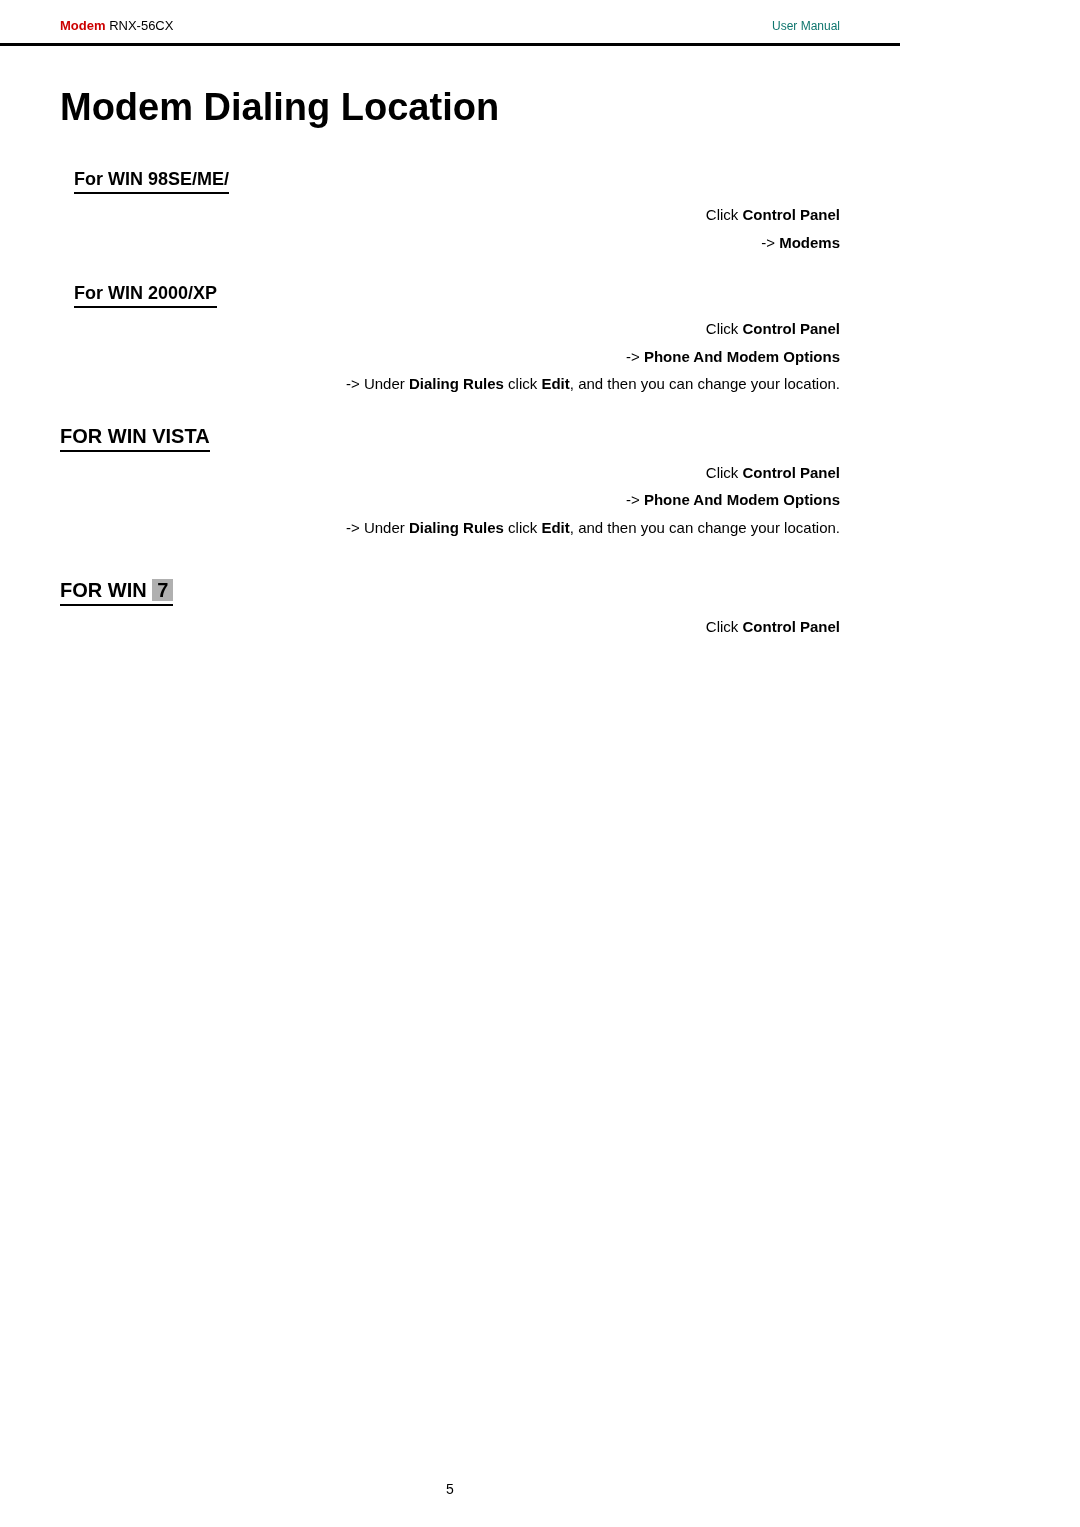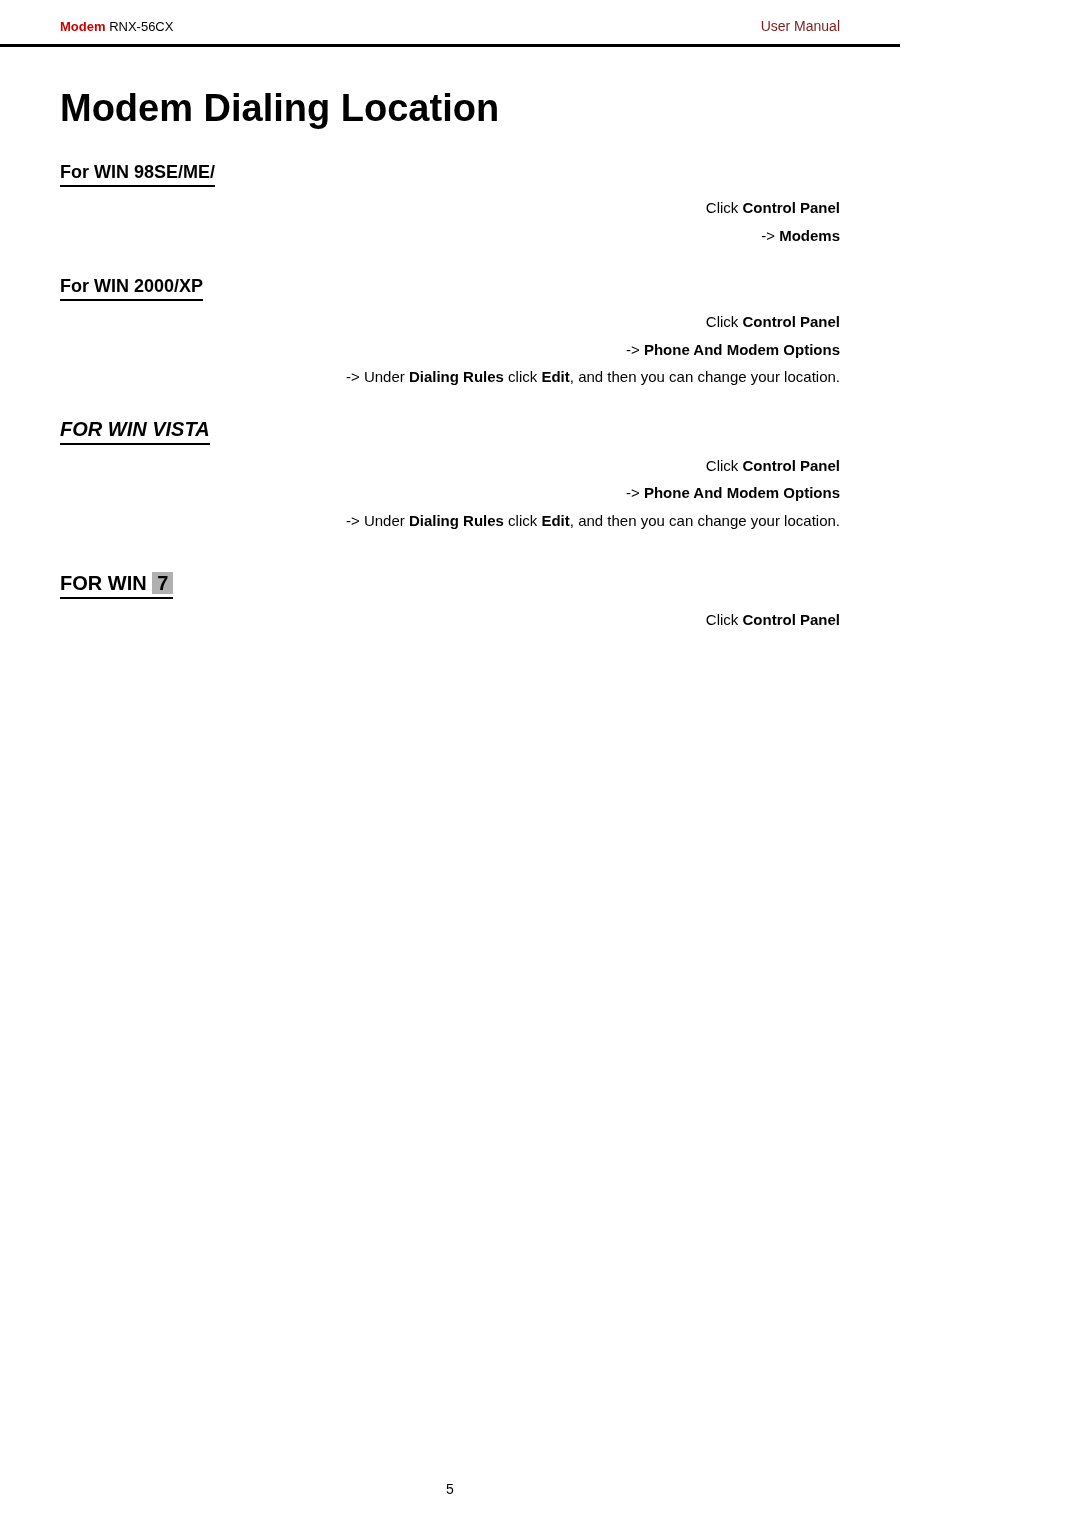--- a/index.html
+++ b/index.html
@@ -38,34 +38,34 @@
       font-size: 13px;
       color: #000000;
     }
 
     .header-left .modem-label {
       color: #cc0000;
       font-weight: bold;
     }
 
     .header-right {
-      font-size: 14px;
-      color: #7f1d1d;
+      font-size: 12px;
+      color: #0f766e;
     }
 
     
     .main-content {
       padding: 40px 60px 60px 60px;
     }
 
     .page-title {
       font-size: 38px;
       font-weight: bold;
       color: #000000;
-      margin-bottom: 32px;
+      margin-bottom: 40px;
       font-family: Arial, sans-serif;
     }
 
     .intro-text {
       font-size: 15px;
       color: #000000;
       margin-bottom: 28px;
       line-height: 1.5;
     }
 
@@ -75,32 +75,32 @@
     }
 
     .section-heading {
       font-size: 18px;
       font-weight: bold;
       color: #000000;
       border-bottom: 2px solid #000000;
       display: inline-block;
       padding-bottom: 2px;
       margin-bottom: 8px;
+      margin-left: 14px;
     }
 
     .section-heading-vista {
       font-size: 20px;
       font-weight: bold;
       color: #000000;
       border-bottom: 2px solid #000000;
       display: inline-block;
       padding-bottom: 2px;
       margin-bottom: 8px;
       text-transform: uppercase;
-      font-style: italic;
     }
 
     .section-line {
       font-size: 15px;
       color: #000000;
       line-height: 1.7;
       margin-bottom: 2px;
       text-align: right;
     }
 

